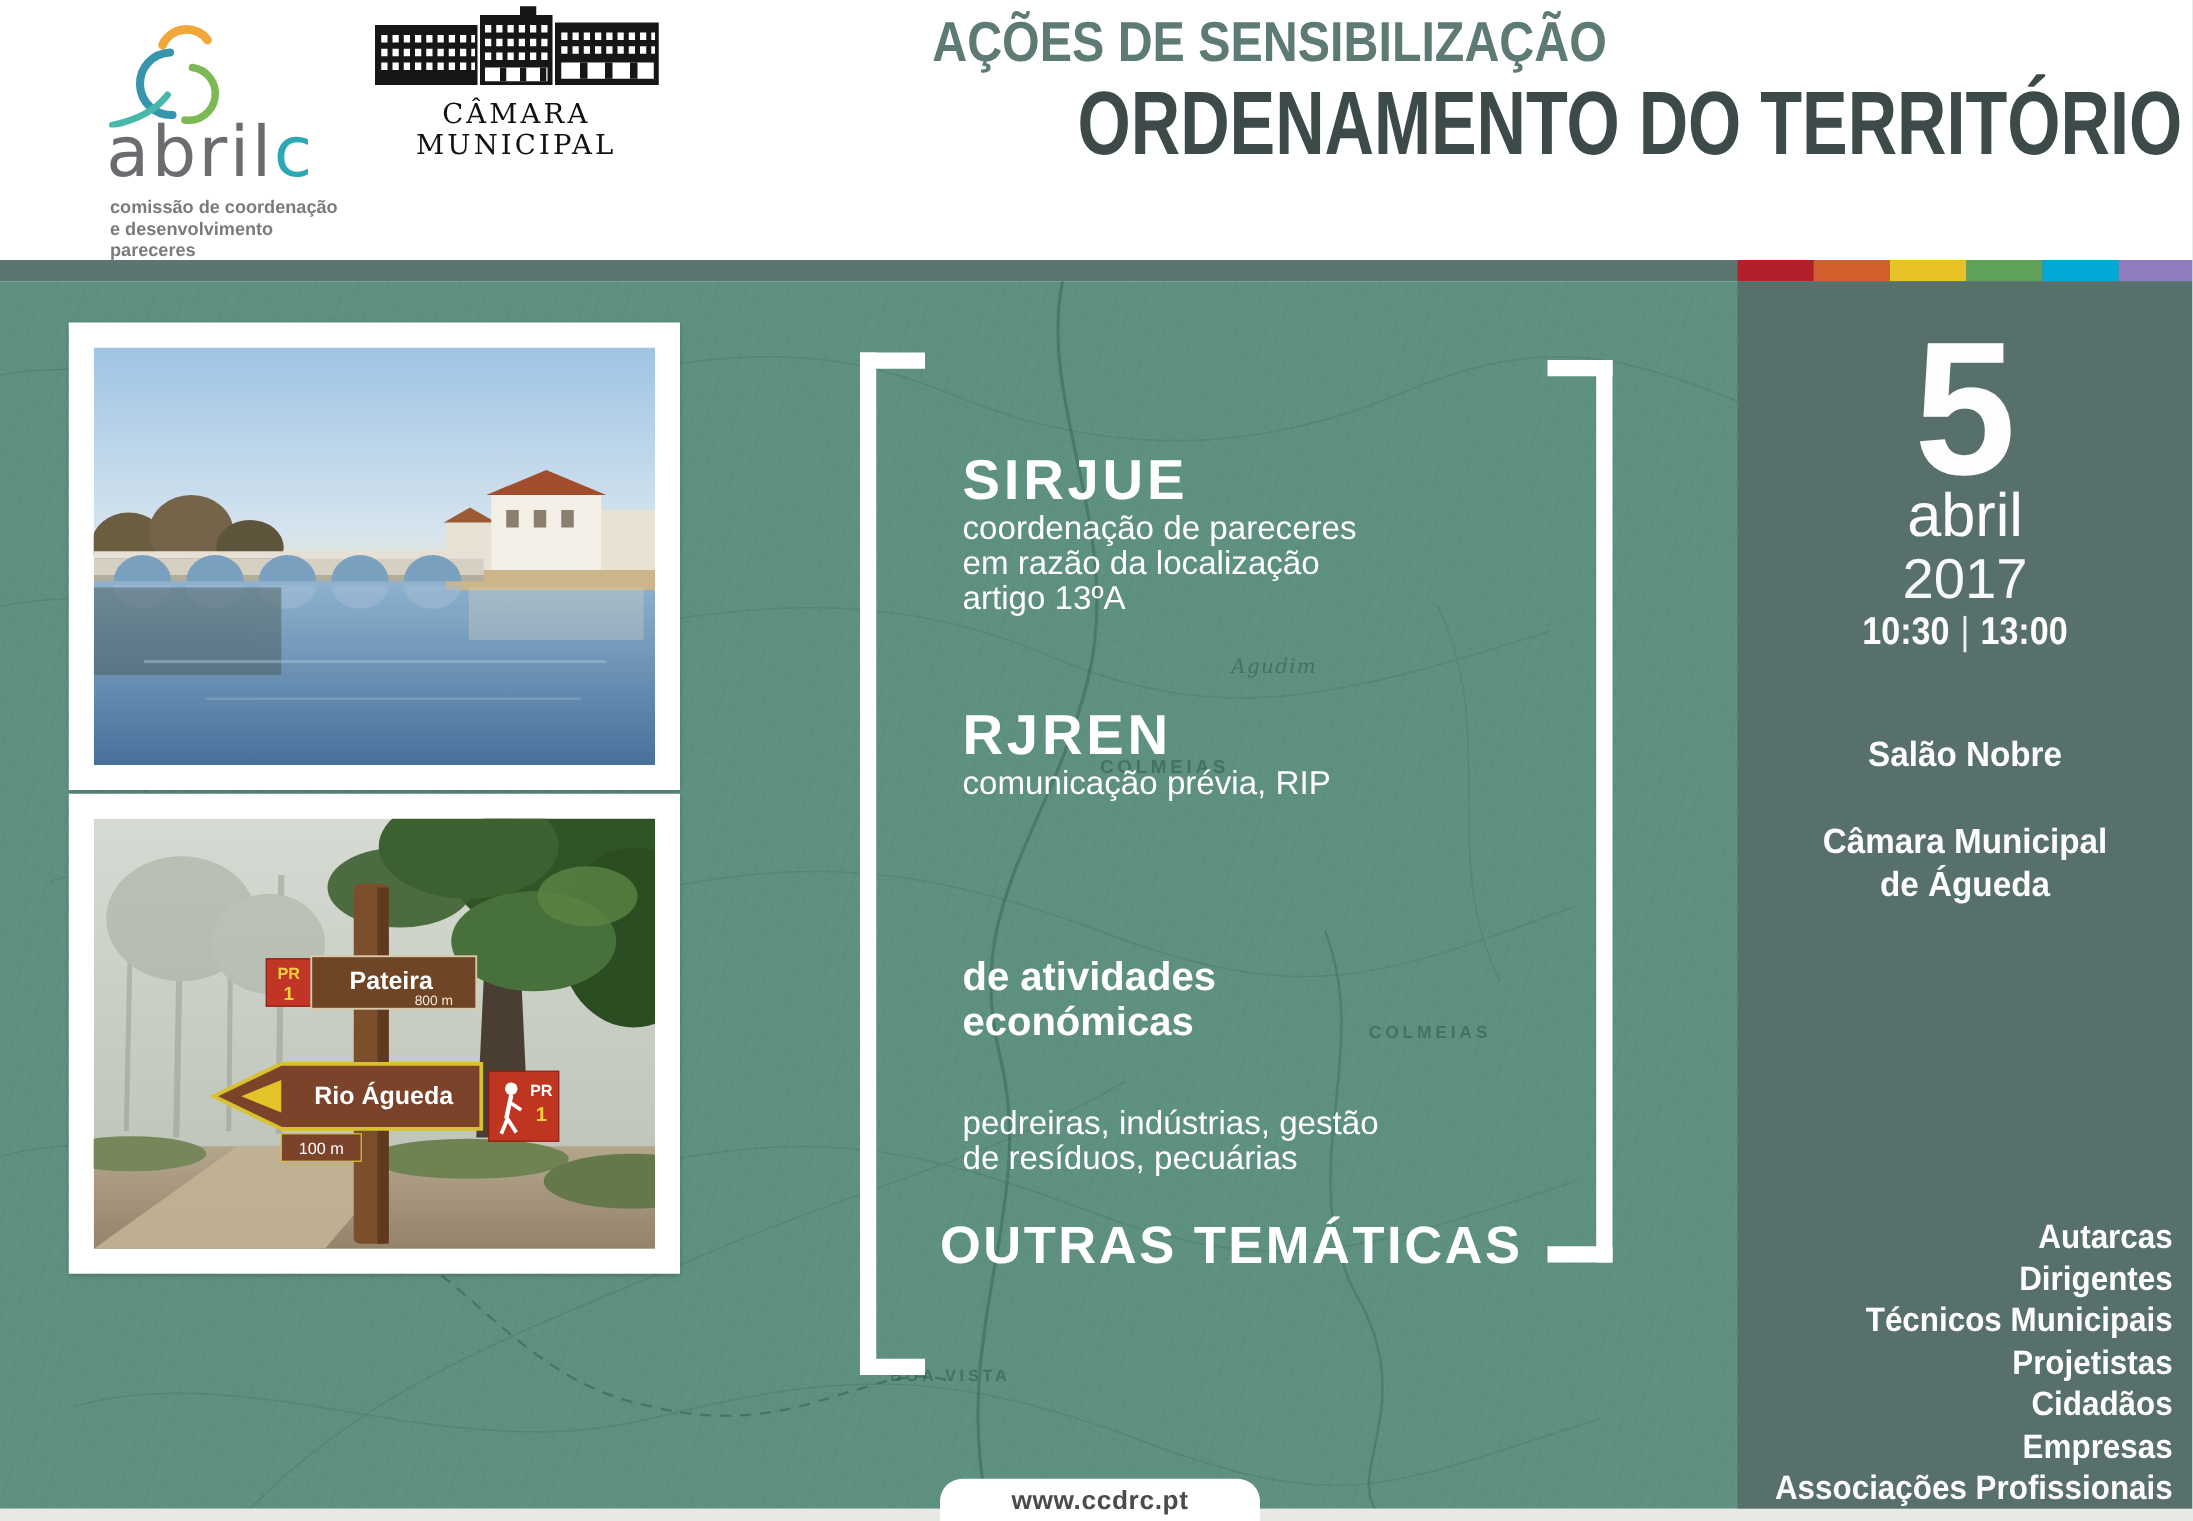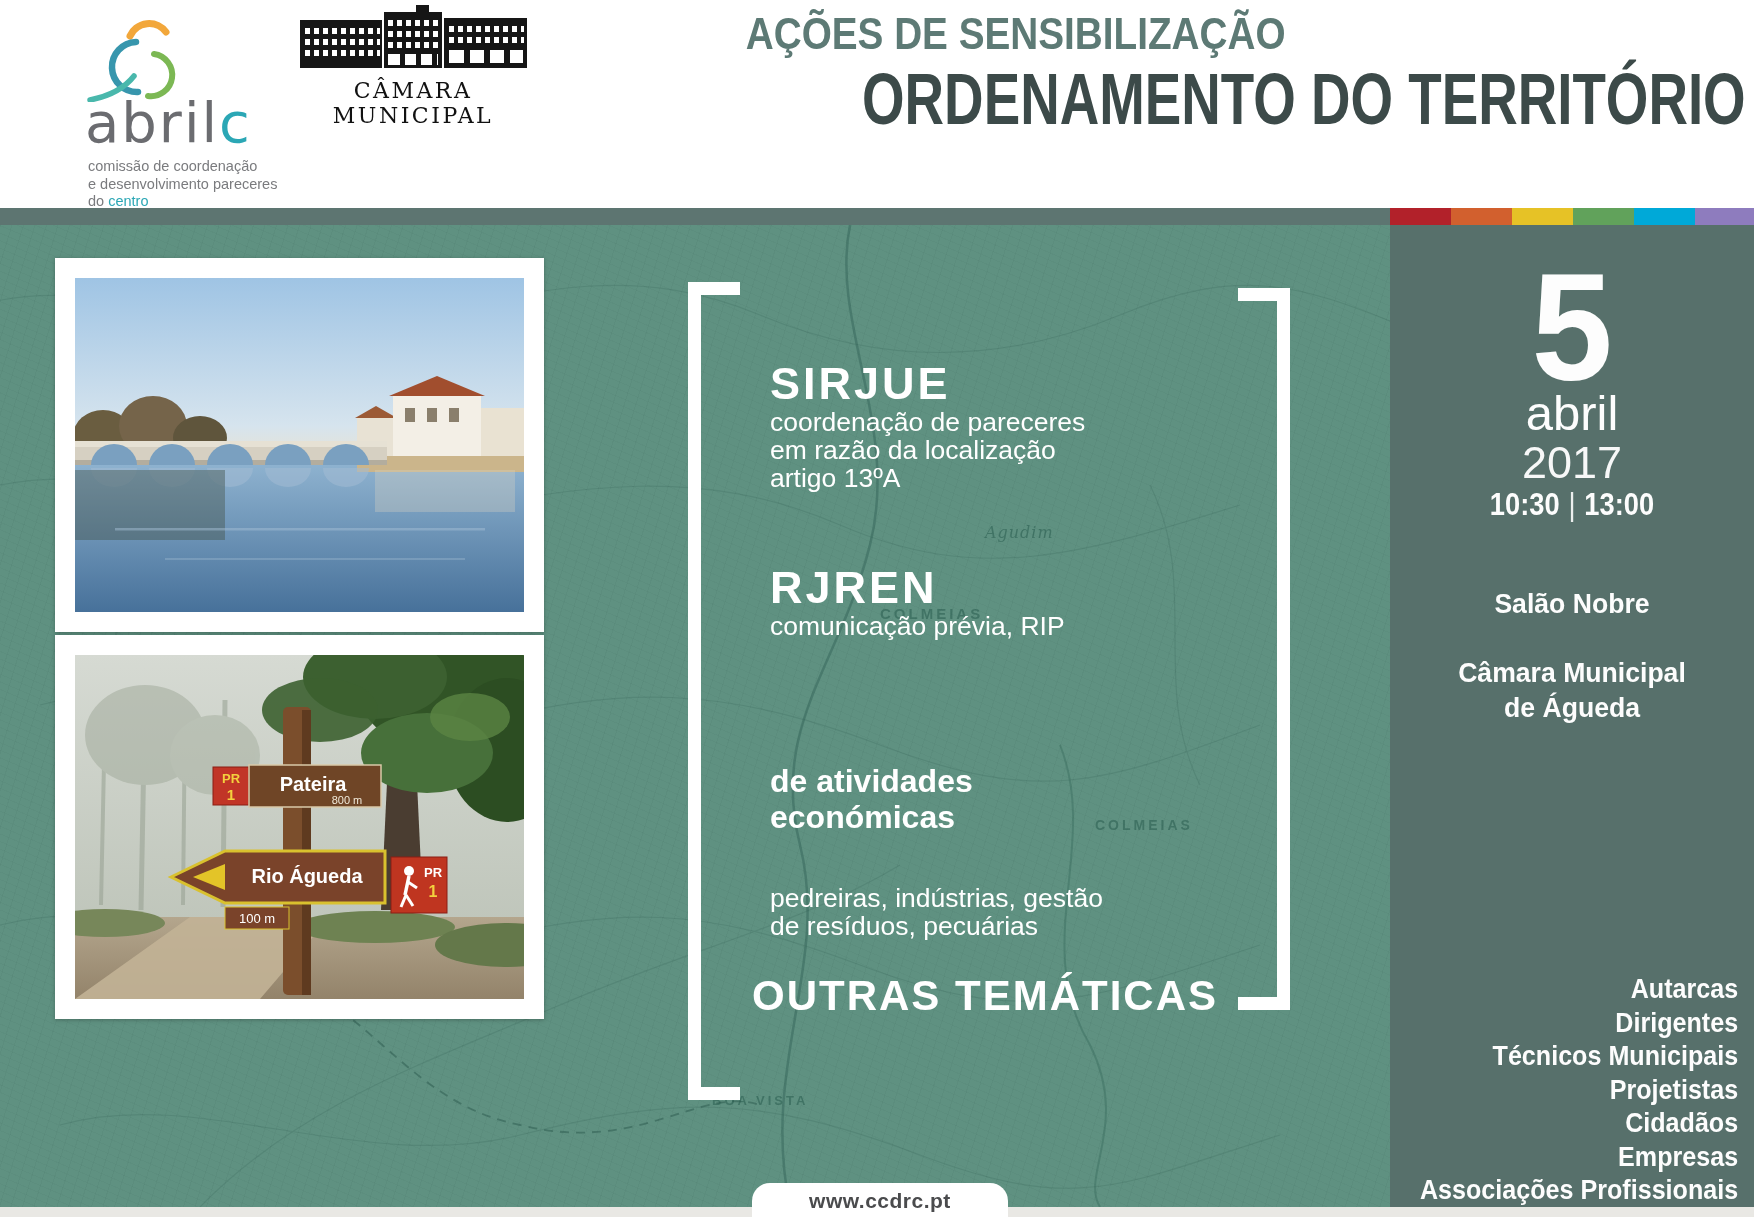--- a/index.html
+++ b/index.html
@@ -5,21 +5,21 @@
   html,body{margin:0;padding:0;background:#ffffff;}
   .poster{
     position:relative;width:1754px;height:1217px;overflow:hidden;
     background:#ffffff;font-family:"Liberation Sans",sans-serif;
   }
   
   .header{position:absolute;left:0;top:0;width:1754px;height:208px;background:#ffffff;}
   .ccdrc-logo{position:absolute;left:38px;top:6px;width:250px;height:200px;}
   .ccdrc-word{position:absolute;left:47px;top:84px;font-size:56px;font-weight:400;color:#6b6c70;letter-spacing:2px;font-family:"DejaVu Sans",sans-serif;}
   .ccdrc-word .teal{color:#2ba7b5;}
-  .ccdrc-tagline{position:absolute;left:50px;top:152px;font-size:14.5px;line-height:17.5px;color:#7a7b7e;font-weight:400;}
+  .ccdrc-tagline{position:absolute;left:50px;top:152px;font-size:14.5px;line-height:17.5px;color:#7a7b7e;font-weight:700;}
   .ccdrc-tagline .teal{color:#2ba7b5;}
   .agueda-logo{position:absolute;left:288px;top:4px;width:250px;height:200px;text-align:center;}
   .agueda-city{font-family:"DejaVu Serif",serif;font-weight:700;font-size:43px;letter-spacing:7px;color:#111;margin-top:6px;}
   .agueda-sub{font-family:"DejaVu Serif",serif;font-size:22px;letter-spacing:2.5px;color:#111;margin-top:2px;}
   .head-titles{position:absolute;right:8px;top:10px;}
   .kicker{font-size:45px;font-weight:700;color:#5d7a75;transform:scaleX(.86);transform-origin:100% 50%;line-height:1.05;letter-spacing:0;}
   .big-title{font-size:72px;font-weight:700;color:#3c4a49;transform:scaleX(.76);transform-origin:100% 50%;line-height:1.0;margin-top:6px;letter-spacing:0;}
   
   .band{position:absolute;left:0;top:208px;width:1754px;height:17px;background:#5d7571;}
   .band-colors{position:absolute;left:1390px;top:0;right:0;height:17px;display:flex;}

